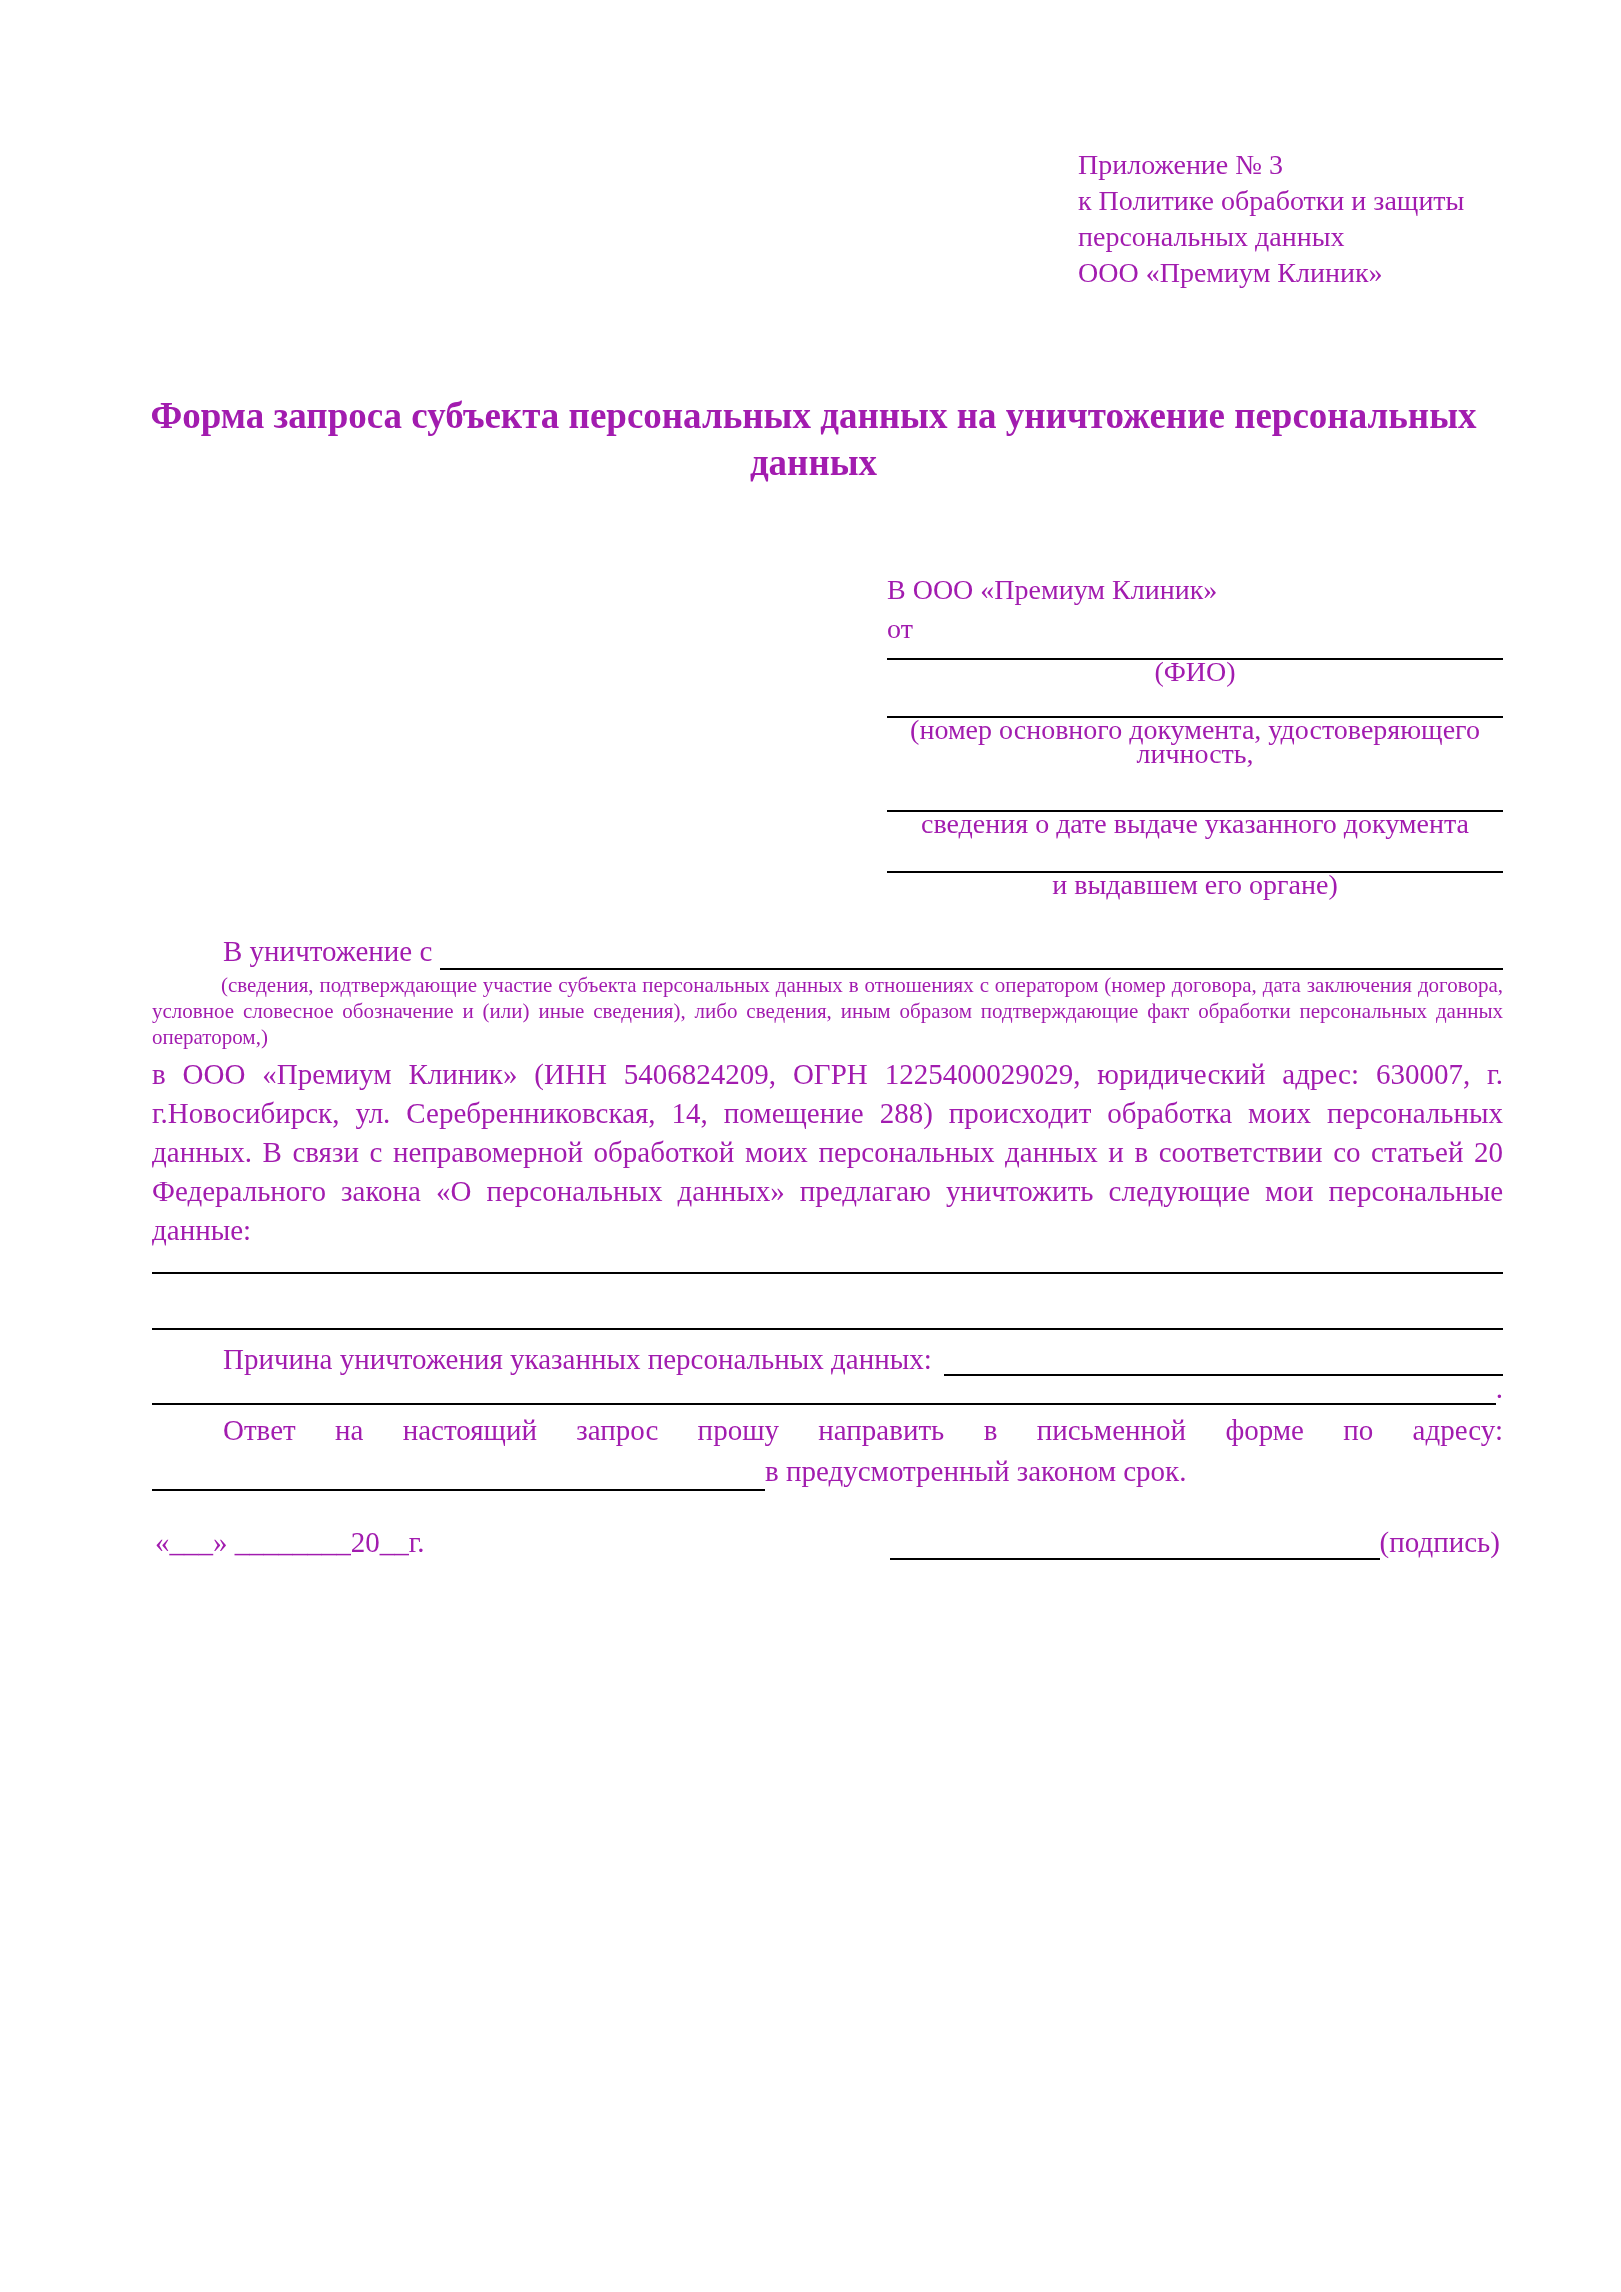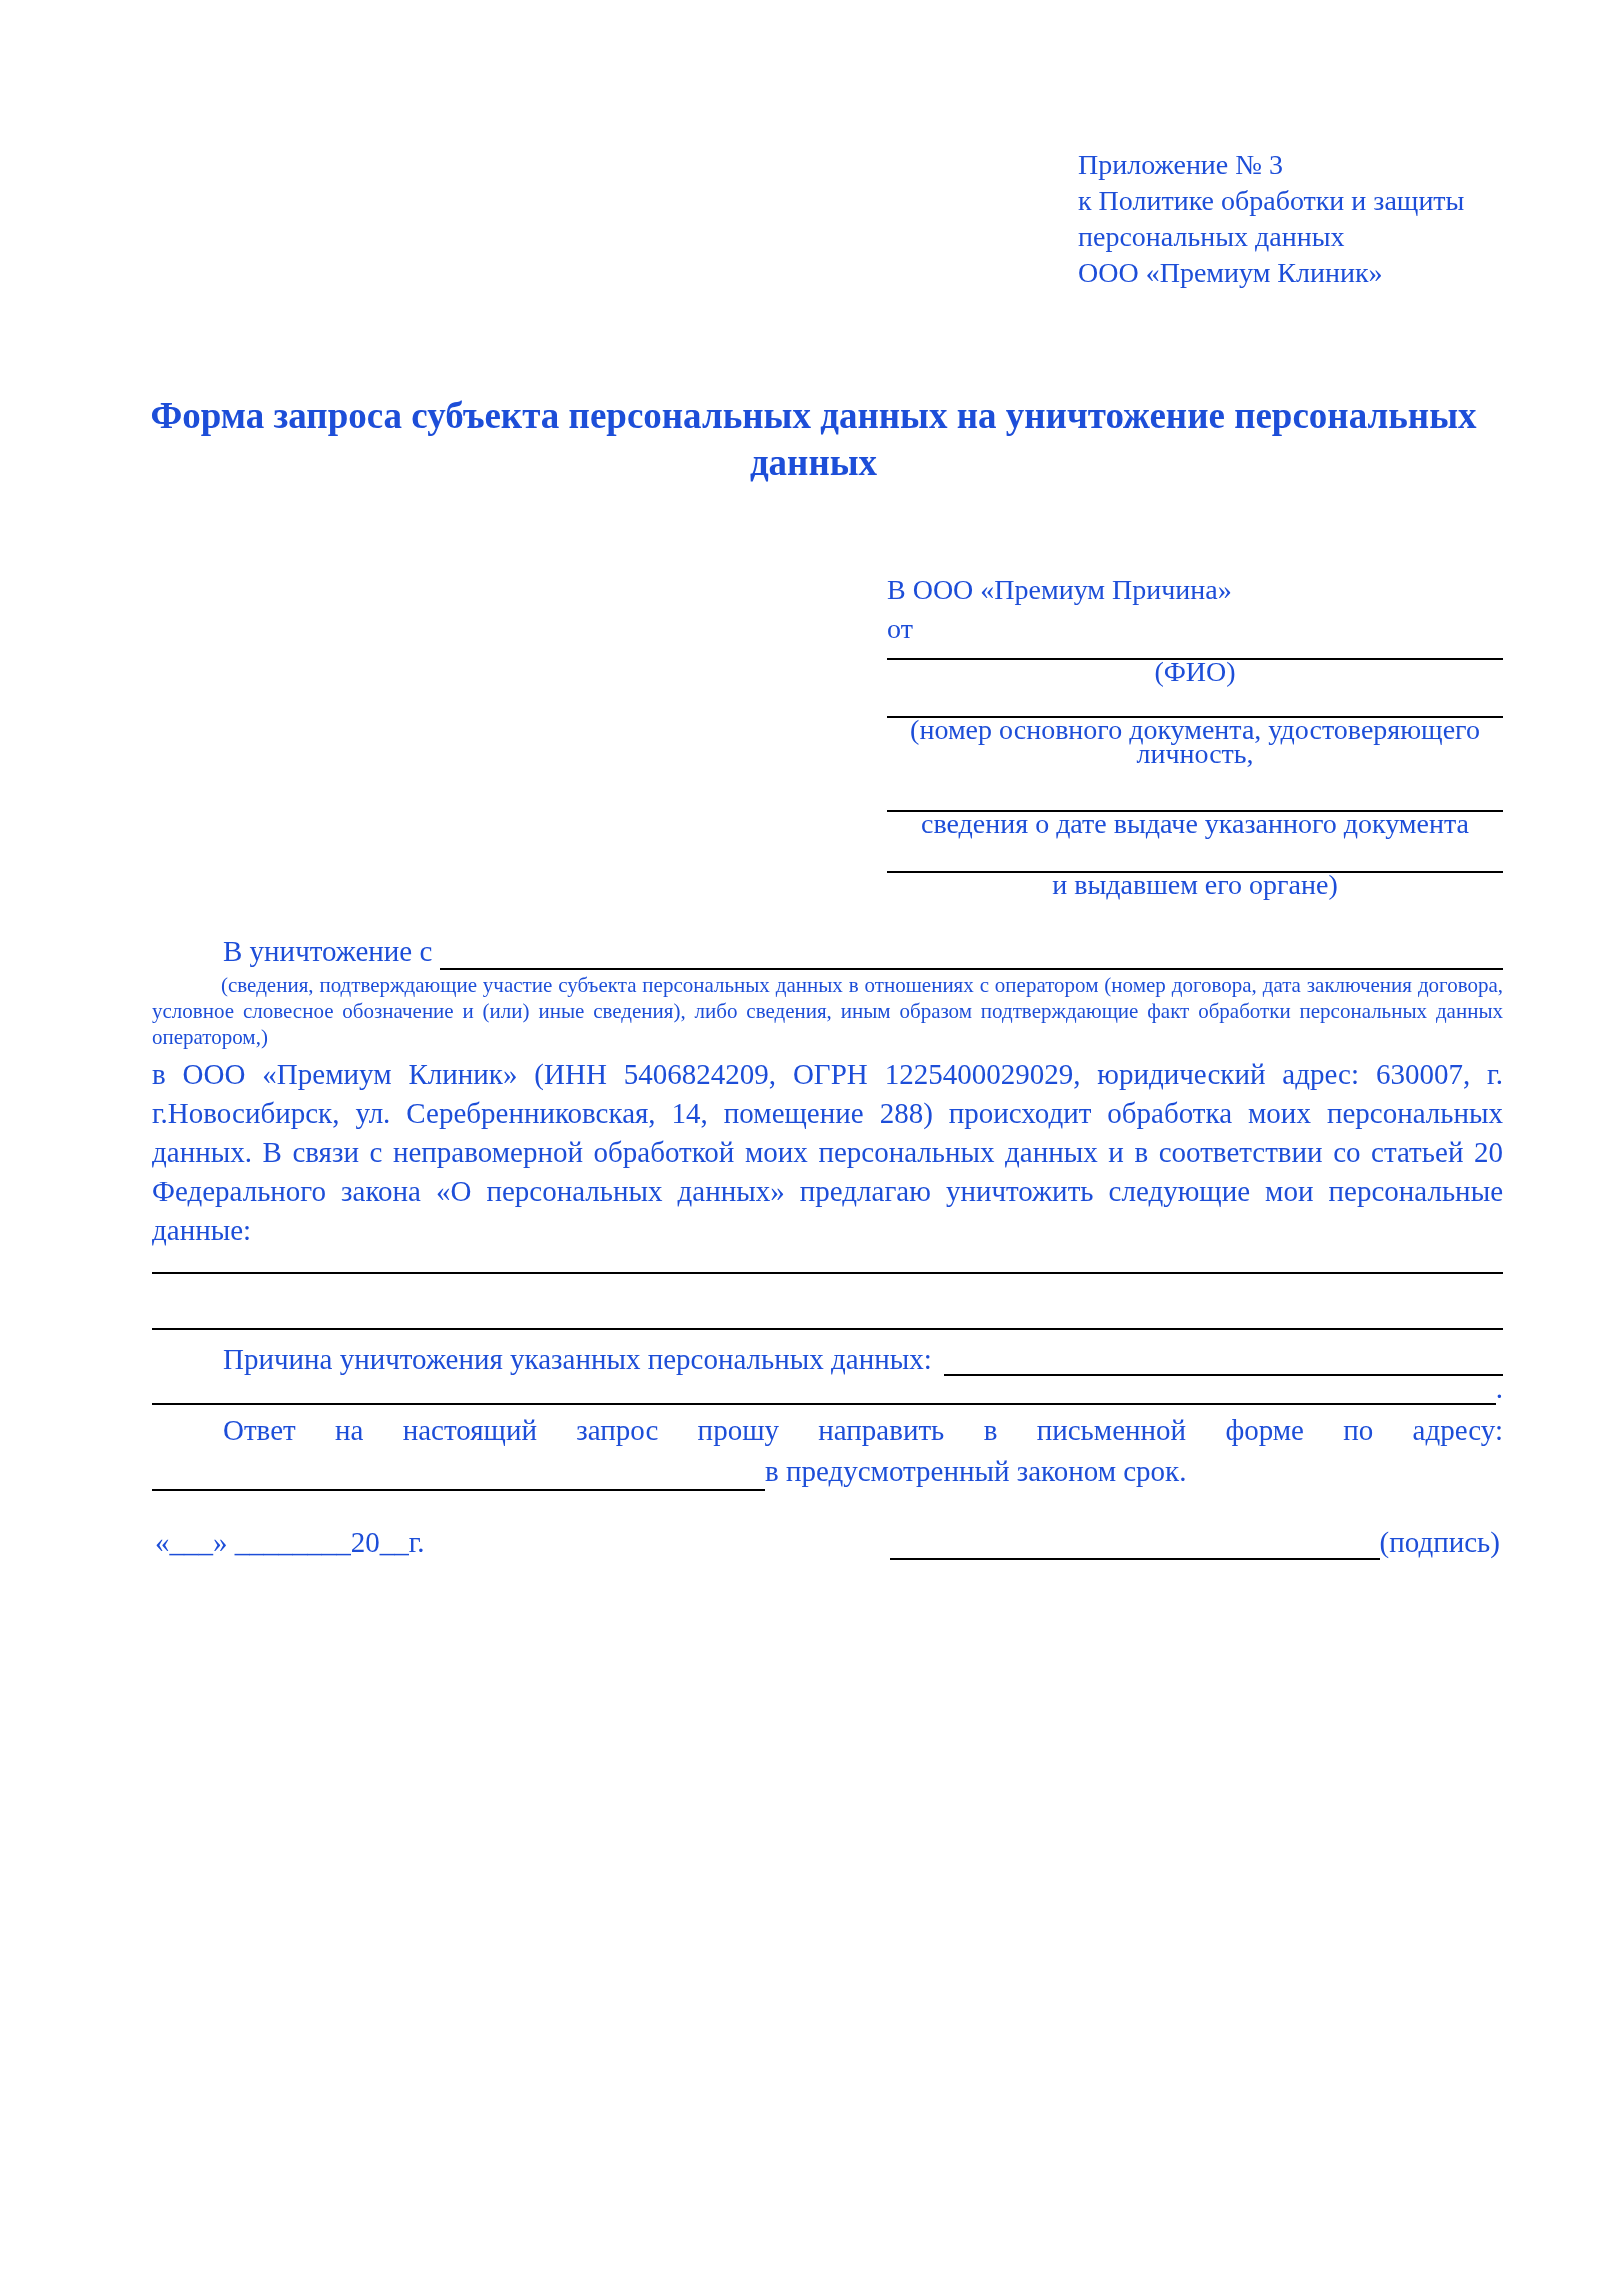--- a/index.html
+++ b/index.html
@@ -2,21 +2,21 @@
 <html><head>
 <meta charset="utf-8">
 <style>
   * { margin: 0; padding: 0; box-sizing: border-box; }
   html, body { background: #ffffff; }
   .page {
     position: relative;
     width: 1621px;
     height: 2293px;
     background: #ffffff;
-    color: #1d4ed8;
+    color: #a21caf;
     font-family: "Liberation Serif", "DejaVu Serif", serif;
     overflow: hidden;
   }
   .blank { border-bottom: 2.9px solid #000; }
 
   
   .appendix {
     position: absolute; left: 1078px; top: 147px;
     font-size: 28px; line-height: 36px; white-space: nowrap;
   }
@@ -100,21 +100,21 @@
   <div class="appendix">
     <div>Приложение № 3</div>
     <div>к Политике обработки и защиты</div>
     <div>персональных данных</div>
     <div>ООО «Премиум Клиник»</div>
   </div>
 
   <div class="doc-title">Форма запроса субъекта персональных данных на уничтожение персональных данных</div>
 
   <div class="addressee">
-    <div>В ООО «Премиум Причина»</div>
+    <div>В ООО «Премиум Клиник»</div>
     <div>от</div>
     <div class="blank fio-blank"></div>
     <div class="addr-caption">(ФИО)</div>
     <div class="blank doc-blank-1"></div>
     <div class="addr-caption">(номер основного документа, удостоверяющего личность,</div>
     <div class="blank doc-blank-2"></div>
     <div class="addr-caption">сведения о дате выдаче указанного документа</div>
     <div class="blank doc-blank-3"></div>
     <div class="addr-caption">и выдавшем его органе)</div>
   </div>

